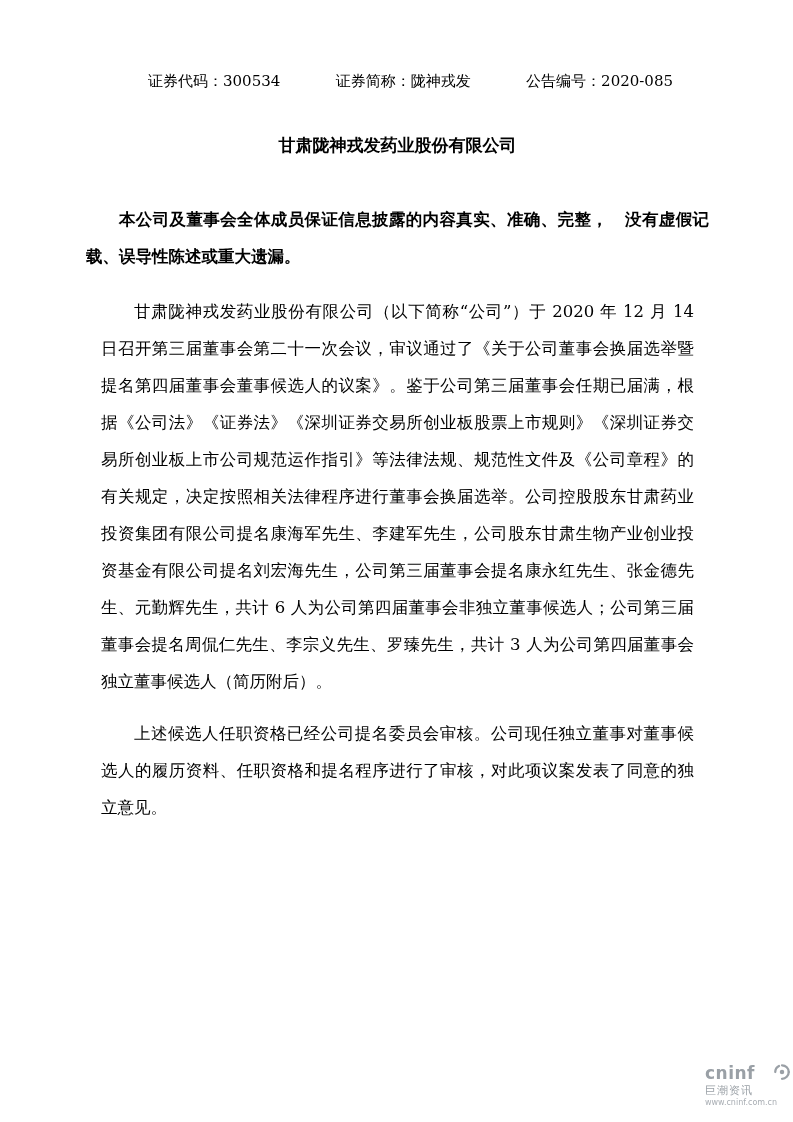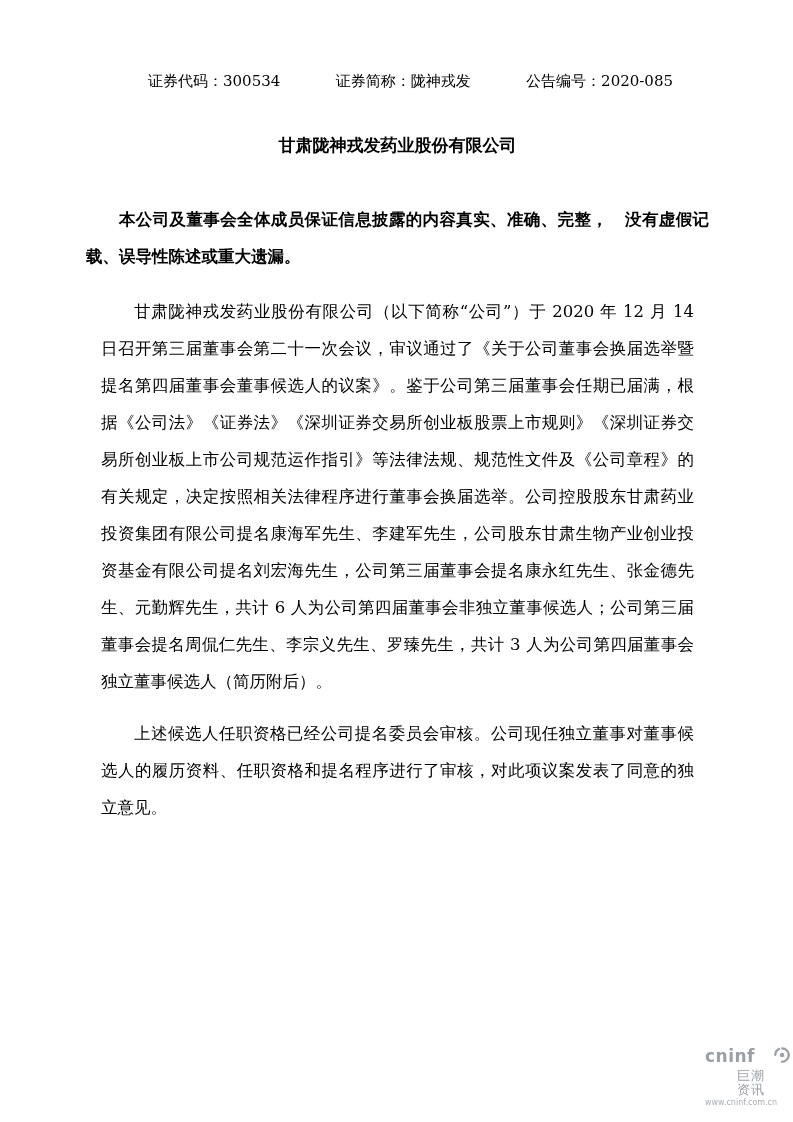--- a/index.html
+++ b/index.html
@@ -67,24 +67,23 @@
     align-items: center;
     gap: 18px;
   }
   .footer-logo .wordmark {
     font-size: 17px;
     font-weight: bold;
     letter-spacing: 0.5px;
     color: #9aa0a6;
   }
   .footer-logo .brand {
-    font-size: 13px;
+    font-size: 11px;
     margin-top: 1px;
     letter-spacing: 1px;
-    margin-left: 32px;
   }
   .footer-logo .url {
     font-size: 8px;
     margin-top: 2px;
     color: #a8adb3;
     white-space: nowrap;
   }
 </style>
 </head>
 <body>

